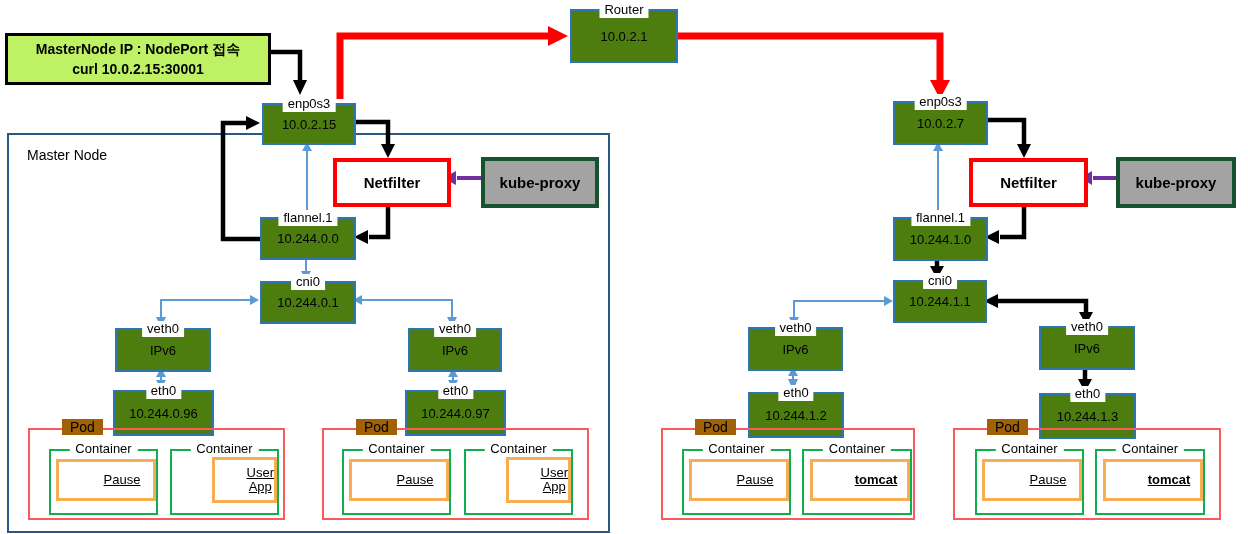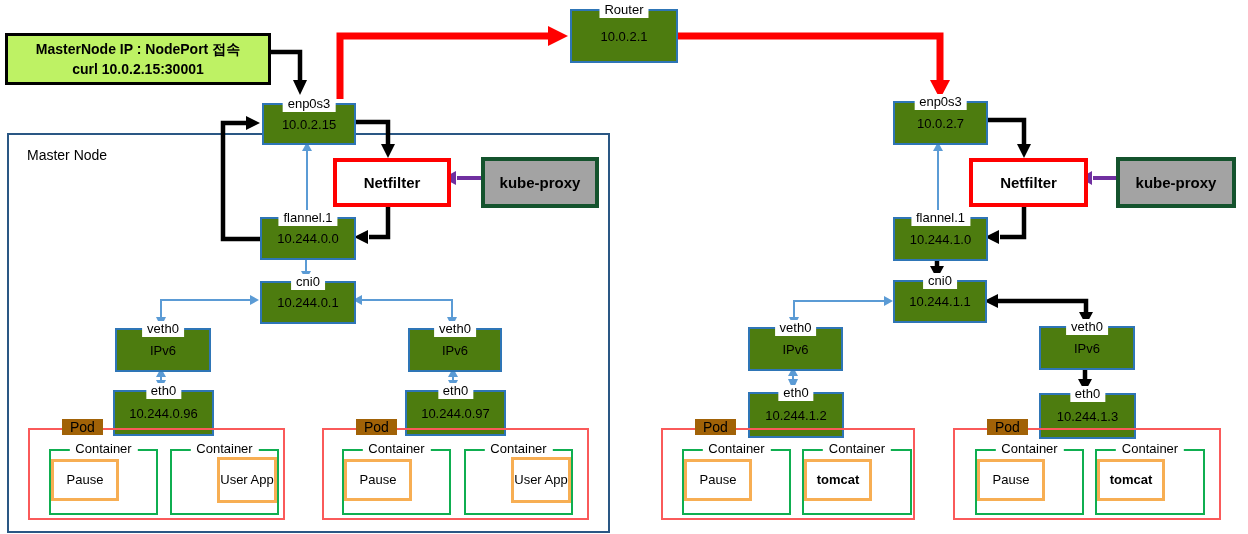--- a/index.html
+++ b/index.html
@@ -24,26 +24,26 @@
         display:flex;align-items:center;justify-content:center;font-size:15px;font-weight:bold;}
   
   .infobox{position:absolute;border:3px solid #000;background:#bef264;z-index:3;
         display:flex;flex-direction:column;align-items:center;justify-content:center;
         font-size:14px;font-weight:bold;line-height:1.45;text-align:center;}
   
   .pod{position:absolute;border:2px solid #FA5A5A;background:transparent;z-index:3;}
   .pod>.tag{position:absolute;top:-11px;left:14px;background:#a16207;padding:0 8px;
         font-size:14px;white-space:nowrap;margin-left:18px;}
   .cbox{position:absolute;border:2px solid #0FAE50;background:transparent;
-        display:flex;align-items:center;justify-content:flex-start;}
+        display:flex;align-items:center;justify-content:flex-end;text-decoration:underline;}
   .cbox>.tag{position:absolute;top:-10px;left:50%;transform:translateX(-50%);
         background:#fff;padding:0 6px;font-size:13px;white-space:nowrap;}
   .app{border:3px solid #F7AE53;background:#fff;width:62px;height:36px;
         display:flex;align-items:center;justify-content:center;font-size:13px;
-        text-align:center;line-height:1.1;margin-top:-4px;}
+        text-align:center;line-height:1.1;margin-top:-4px;padding-left:32px;}
   .app.wrap{width:56px;height:40px;margin-left:45px;}
   .app.bold{font-weight:bold;}
 </style>
 </head>
 <body>
 
 <div id="stage">
 
   <div class="panel" style="left:7px;top:133px;width:599px;height:396px;">
     <div class="panel-title">Master Node</div>

